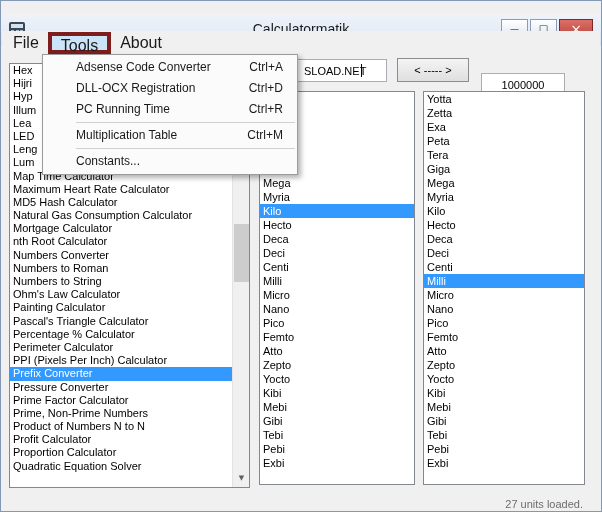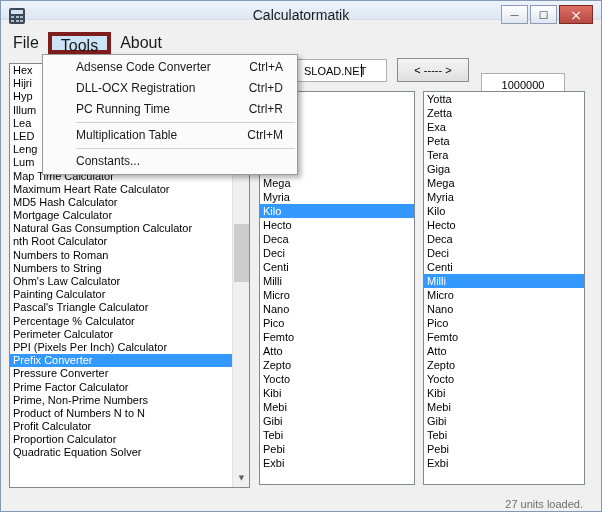--- a/index.html
+++ b/index.html
@@ -5,21 +5,21 @@
   * { margin:0; padding:0; box-sizing:border-box; }
   html,body { width:602px; height:512px; background:#d8d8d8; font-family:"Liberation Sans","DejaVu Sans",sans-serif; }
 
   .window {
     position:relative; width:602px; height:512px;
     border:1px solid #8298b5; background:#f0f0f0; overflow:hidden;
   }
 
   
   .titlebar {
-    position:absolute; left:0; top:0; right:0; height:19px;
+    position:absolute; left:0; top:14px; right:0; height:30px;
     background:linear-gradient(#eef3fa,#dde7f3);
     border-bottom:1px solid #d3dce8;
   }
   .app-icon { position:absolute; left:8px; top:7px; width:16px; height:16px; background:#3f4654; border-radius:2px; }
   .app-icon .screen { position:absolute; left:2px; top:2px; width:12px; height:4px; background:#cfe3f0; }
   .app-icon .keys { position:absolute; left:2px; top:8px; width:12px; height:6px;
     background:
       linear-gradient(#aebdca,#aebdca) 0 0/3px 2px no-repeat,
       linear-gradient(#aebdca,#aebdca) 4.5px 0/3px 2px no-repeat,
       linear-gradient(#aebdca,#aebdca) 9px 0/3px 2px no-repeat,
@@ -136,23 +136,24 @@
       <div class="li">Hijri</div>
       <div class="li">Hyp</div>
       <div class="li">Illum</div>
       <div class="li">Lea</div>
       <div class="li">LED</div>
       <div class="li">Leng</div>
       <div class="li">Lum</div>
       <div class="li">Map Time Calculator</div>
       <div class="li">Maximum Heart Rate Calculator</div>
       <div class="li">MD5 Hash Calculator</div>
+      <div class="li">Natural Gas Consumption Calculator</div>
       <div class="li">Mortgage Calculator</div>
-      <div class="li">Natural Gas Consumption Calculator</div>
       <div class="li">nth Root Calculator</div>
+      <div class="li">Numbers Converter</div>
       <div class="li">Numbers to Roman</div>
       <div class="li">Numbers to String</div>
       <div class="li">Ohm's Law Calculator</div>
       <div class="li">Painting Calculator</div>
       <div class="li">Pascal's Triangle Calculator</div>
       <div class="li">Percentage % Calculator</div>
       <div class="li">Perimeter Calculator</div>
       <div class="li">PPI (Pixels Per Inch) Calculator</div>
       <div class="li selected">Prefix Converter</div>
       <div class="li">Pressure Converter</div>

